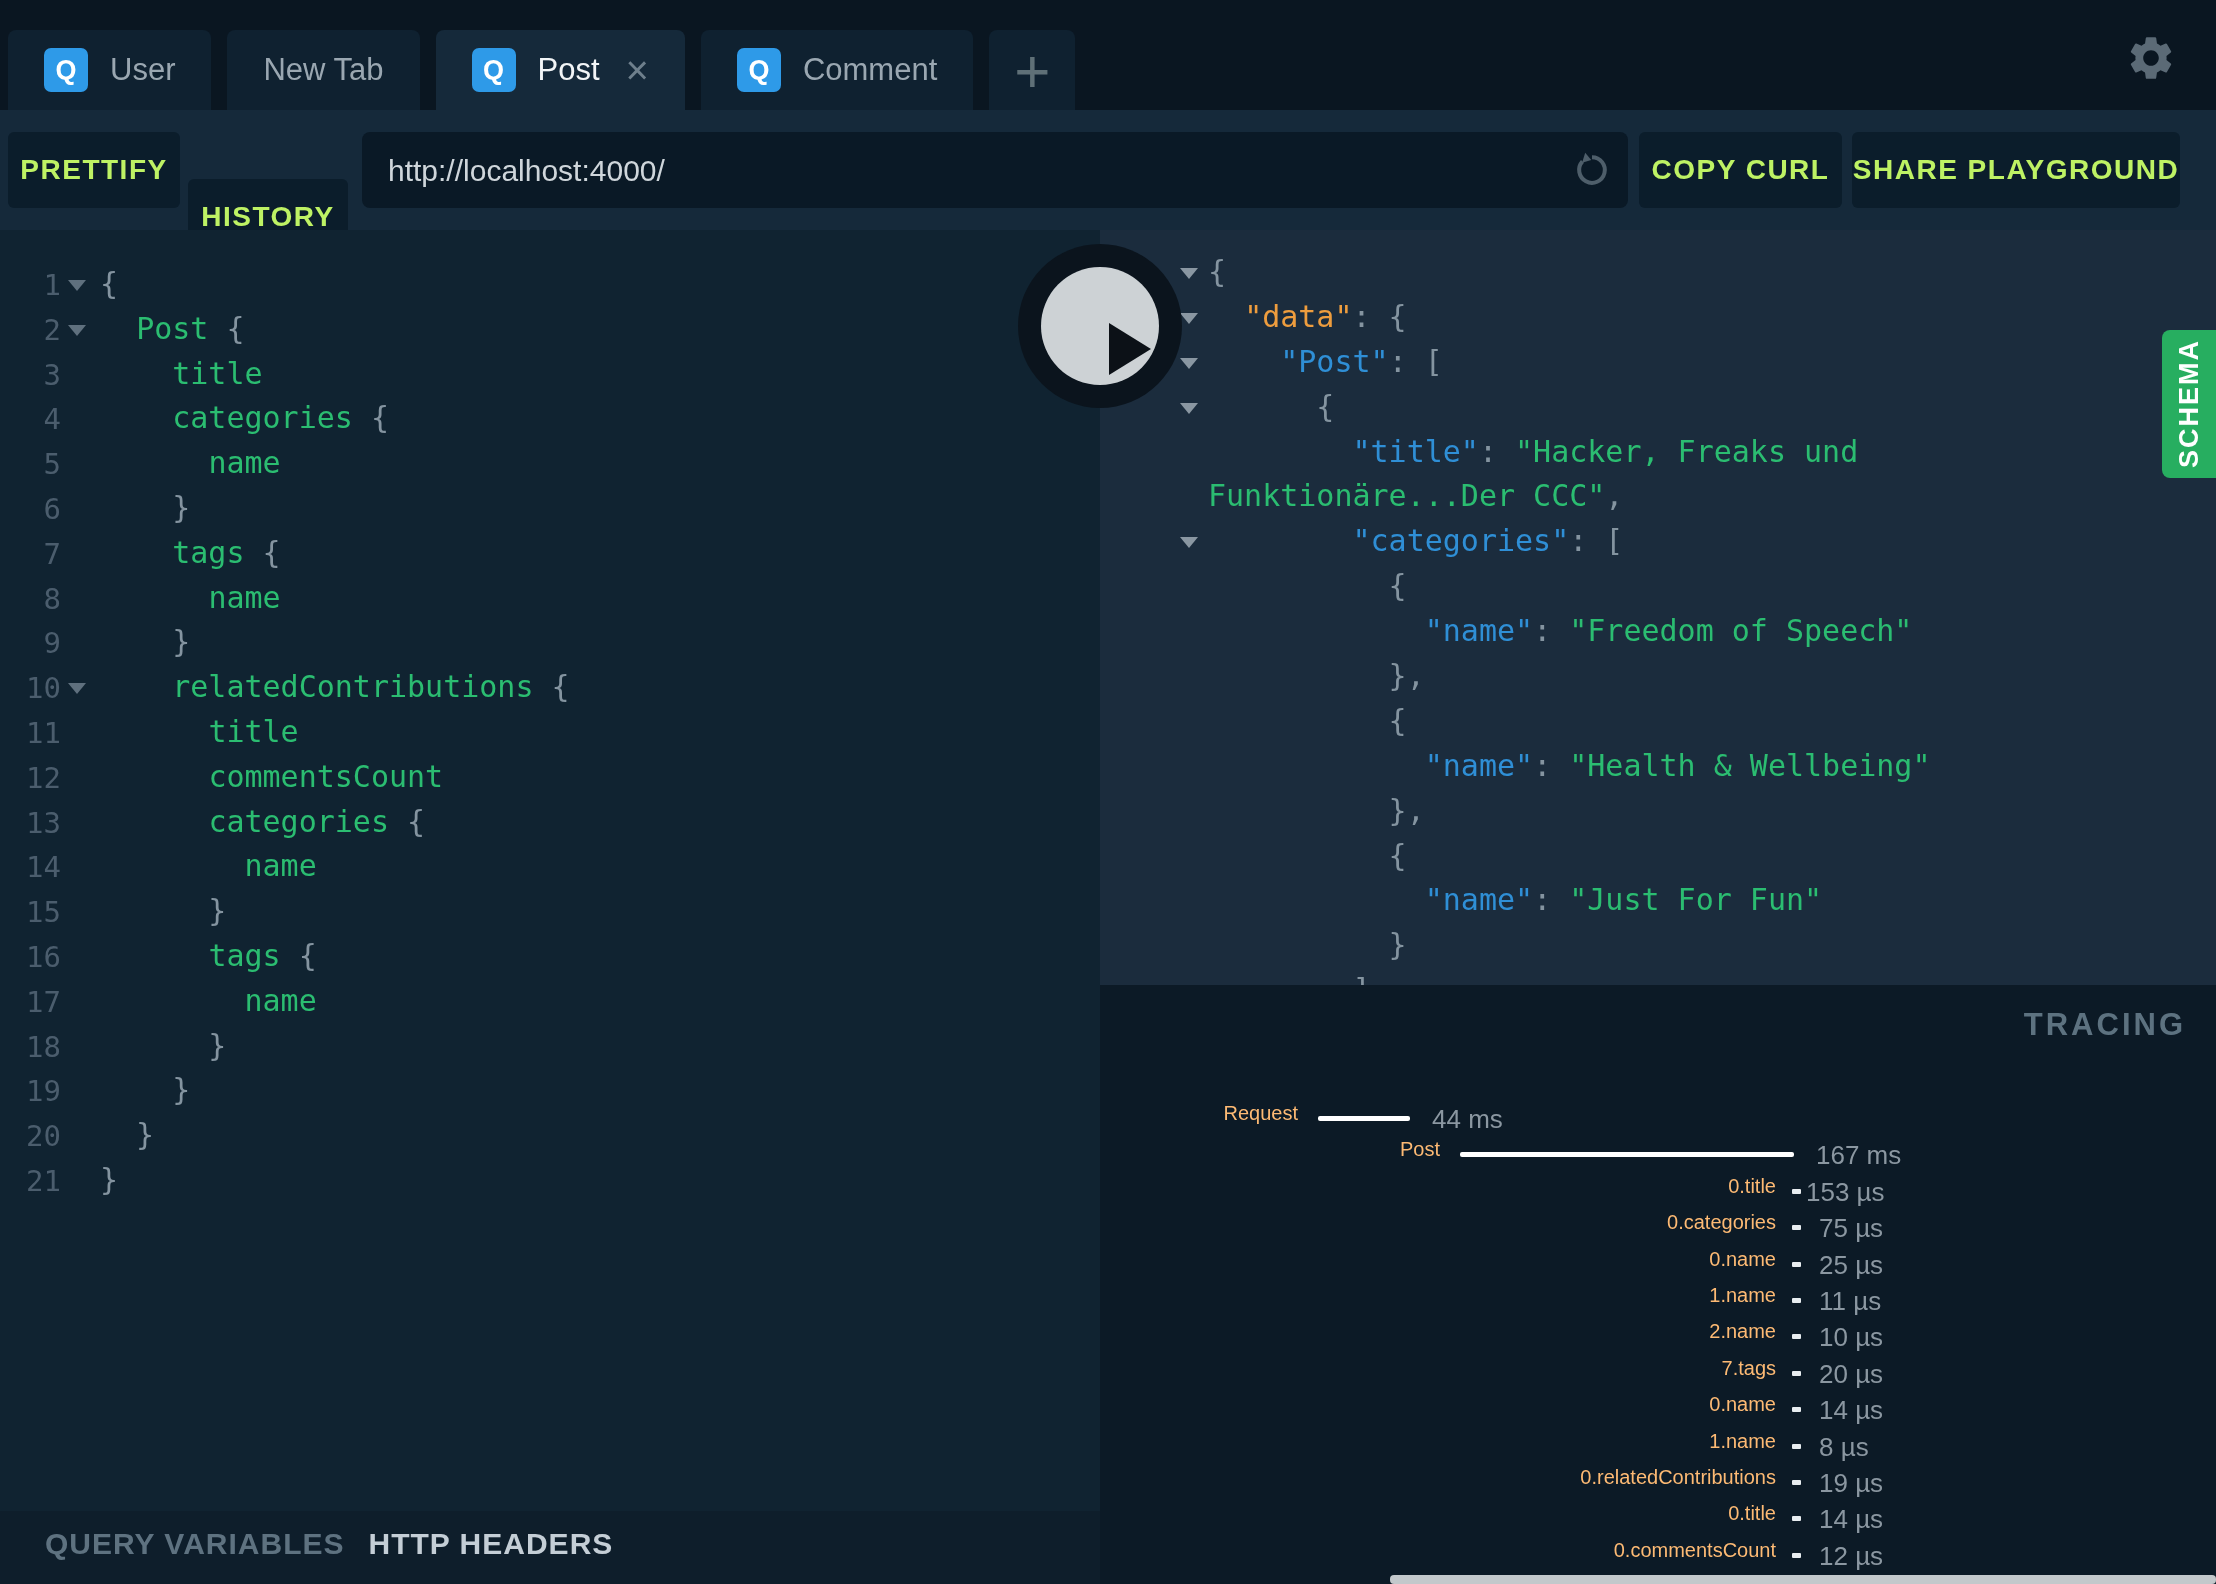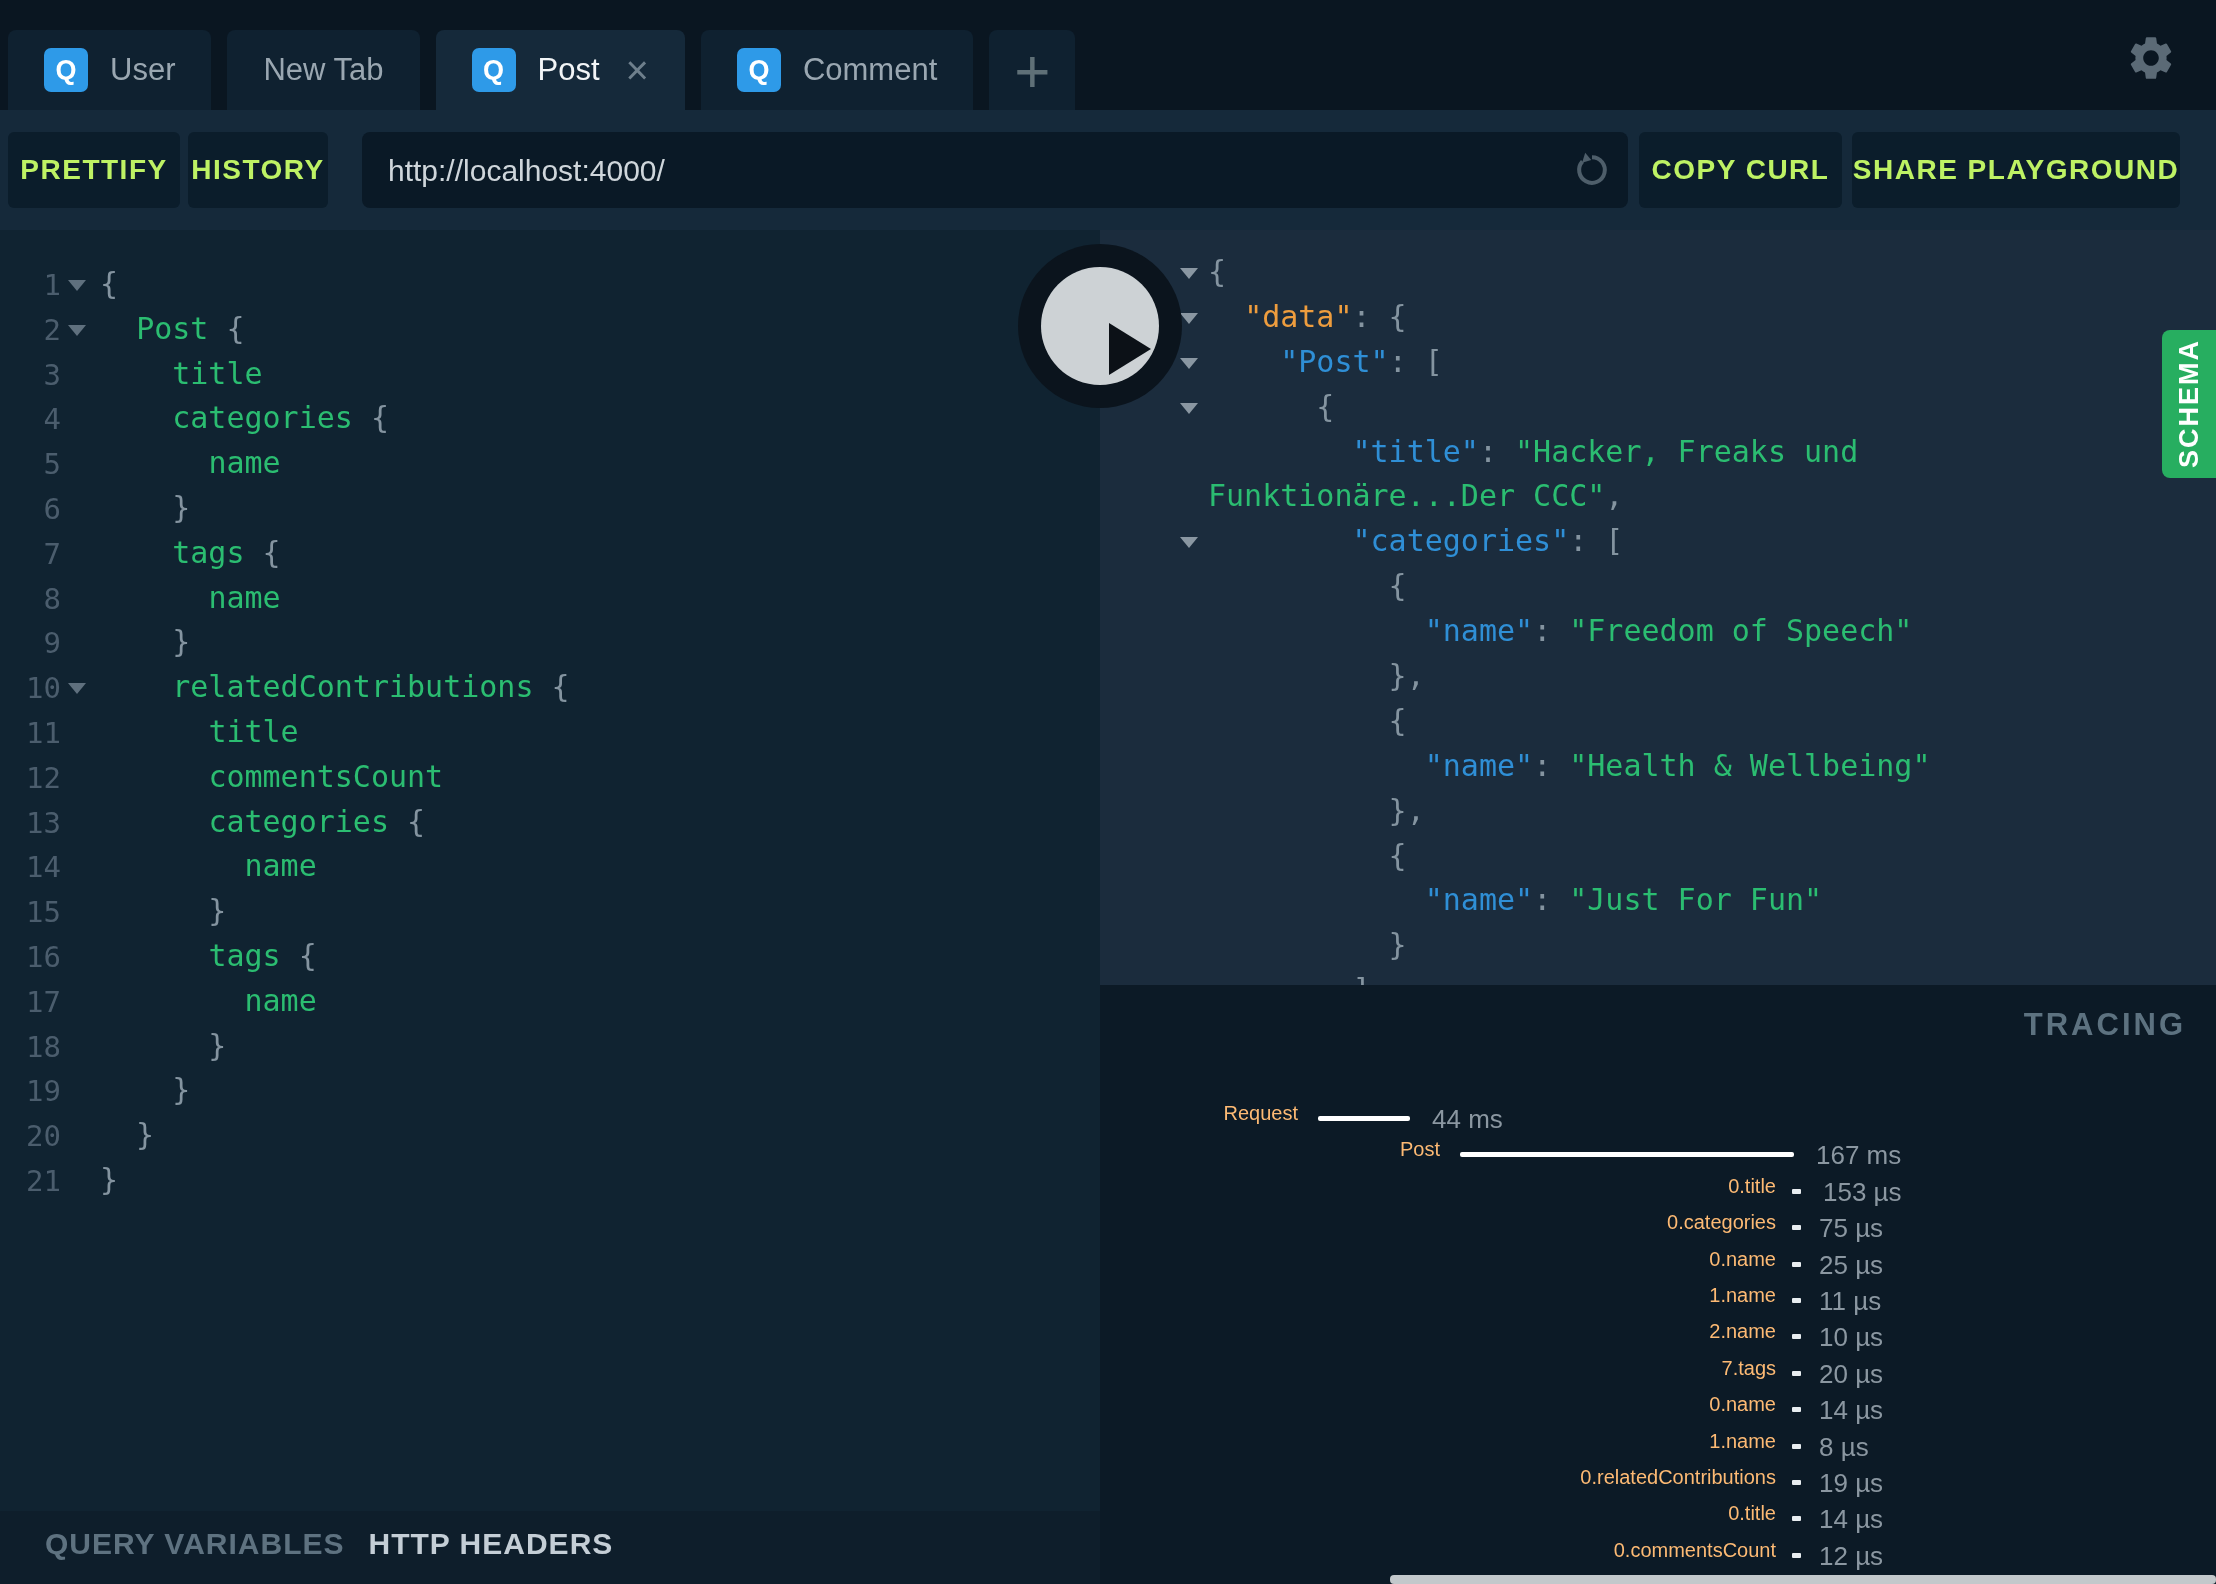--- a/index.html
+++ b/index.html
@@ -108,21 +108,21 @@
       <svg width="52" height="52" viewBox="0 0 24 24">
         <path fill="#5b6a76" d="M19.14,12.94c0.04-0.3,0.06-0.61,0.06-0.94c0-0.32-0.02-0.64-0.07-0.94l2.03-1.58c0.18-0.14,0.23-0.41,0.12-0.61 l-1.92-3.32c-0.12-0.22-0.37-0.29-0.59-0.22l-2.39,0.96c-0.5-0.38-1.03-0.7-1.62-0.94L14.4,2.81c-0.04-0.24-0.24-0.41-0.48-0.41 h-3.84c-0.24,0-0.43,0.17-0.47,0.41L9.25,5.35C8.66,5.59,8.12,5.92,7.63,6.29L5.24,5.33c-0.22-0.08-0.47,0-0.59,0.22L2.74,8.87 C2.62,9.08,2.66,9.34,2.86,9.48l2.03,1.58C4.84,11.36,4.8,11.69,4.8,12s0.02,0.64,0.07,0.94l-2.03,1.58 c-0.18,0.14-0.23,0.41-0.12,0.61l1.92,3.32c0.12,0.22,0.37,0.29,0.59,0.22l2.39-0.96c0.5,0.38,1.03,0.7,1.62,0.94l0.36,2.54 c0.05,0.24,0.24,0.41,0.48,0.41h3.84c0.24,0,0.44-0.17,0.47-0.41l0.36-2.54c0.59-0.24,1.13-0.56,1.62-0.94l2.39,0.96 c0.22,0.08,0.47,0,0.59-0.22l1.92-3.32c0.12-0.22,0.07-0.47-0.12-0.61L19.14,12.94z M12,15.6c-1.98,0-3.6-1.62-3.6-3.6 s1.62-3.6,3.6-3.6s3.6,1.62,3.6,3.6S13.98,15.6,12,15.6z"></path>
       </svg>
     </div>
   </div>
 
   <div id="toolbar">
     <div class="tbtn" style="left:8px;width:172px;">
       <span>PRETTIFY</span>
     </div>
-    <div class="tbtn" style="left:188px;width:140px;">
+    <div class="tbtn" style="left:188px;width:160px;margin-top:47px;">
       <span>HISTORY</span>
     </div>
     <div id="url-wrap">
       <input id="url-input" type="text" value="http://localhost:4000/" style="">
       <div id="reload">
         <svg width="44" height="44" viewBox="0 0 24 24">
           <path d="M12 5 a7 7 0 1 1 -5.2 2.3" fill="none" stroke="#4e5e6a" stroke-width="2.2"></path>
           <path d="M8.3 2.6 L6.6 8.0 L11.6 6.6 Z" fill="#4e5e6a"></path>
         </svg>
       </div>
@@ -297,21 +297,21 @@
           <div class="tval" style="left: 332px;">44 ms</div>
         </div>
         <div class="trow" style="top: 151.4px;">
           <div class="tlabel" style="width: 340px;">Post</div>
           <div class="tbar" style="left: 360px; width: 334px;"></div>
           <div class="tval" style="left: 716px;">167 ms</div>
         </div>
         <div class="trow" style="top: 187.8px;">
           <div class="tlabel" style="width: 676px;">0.title</div>
           <div class="tdot"></div>
-          <div class="tval" style="left: 723px; text-align: center;">153 µs</div>
+          <div class="tval" style="left: 706px; text-align: center;">153 µs</div>
         </div>
         <div class="trow" style="top: 224.2px;">
           <div class="tlabel" style="width: 676px;">0.categories</div>
           <div class="tdot"></div>
           <div class="tval" style="left: 719px;">75 µs</div>
         </div>
         <div class="trow" style="top: 260.6px;">
           <div class="tlabel" style="width: 676px;">0.name</div>
           <div class="tdot"></div>
           <div class="tval" style="left: 719px;">25 µs</div>

